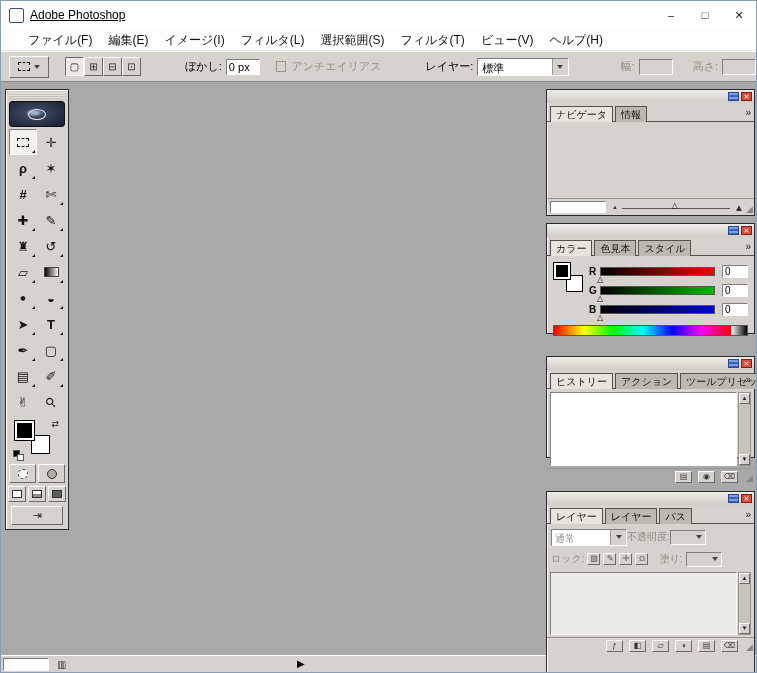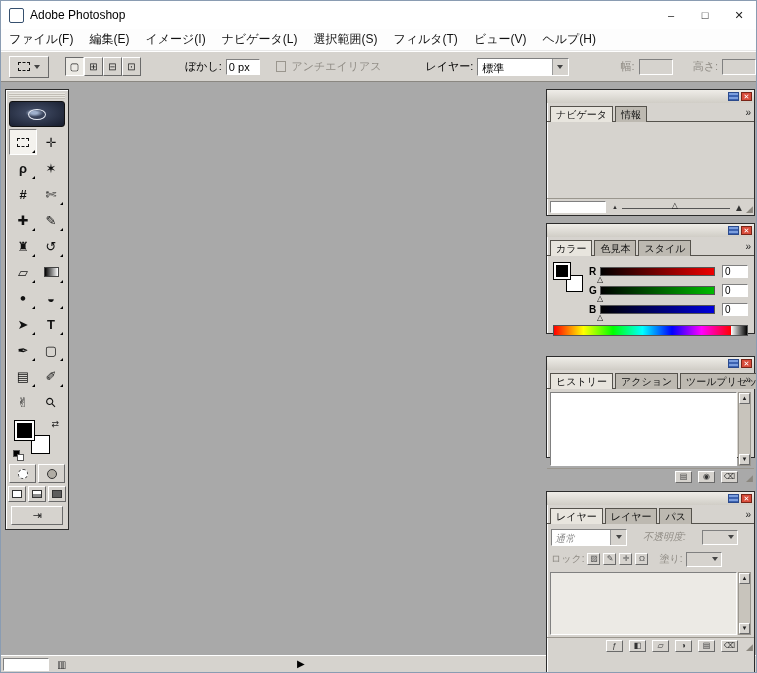--- a/index.html
+++ b/index.html
@@ -7,26 +7,26 @@
   body { font-family: "Liberation Sans", "DejaVu Sans", sans-serif; }
   .app { position:relative; width:757px; height:673px; background:#fff; overflow:hidden;
          border:1px solid #8a9cb2; }
 
   
   .titlebar { position:absolute; left:0; top:0; right:0; height:28px; background:#ffffff;
               display:flex; align-items:center; }
   .app-icon { width:15px; height:15px; margin-left:8px;
               background:linear-gradient(135deg,#9db7d8 0%,#3a5d8f 60%,#1d3ald 100%);
               border:1px solid #36506e; border-radius:2px; }
-  .win-title { font-size:12px; color:#000; margin-left:6px; flex:1; }
+  .win-title { font-size:12px; color:#000; margin-left:6px; flex:1;text-decoration:underline; }
   .win-btn { width:34px; height:28px; line-height:28px; text-align:center; font-size:11px; color:#222; }
 
   
   .menubar { position:absolute; left:0; top:28px; right:0; height:22px; background:#fdfdfd;
-             display:flex; align-items:flex-end; padding-left:0; border-bottom:1px solid #e8e8e8; }
+             display:flex; align-items:center; padding-left:19px; border-bottom:1px solid #e8e8e8; }
   .menu-item { font-size:12px; color:#111; padding:0 8px; line-height:22px; white-space:nowrap; }
 
   
   .optionsbar { position:absolute; left:0; top:50px; right:0; height:31px; background:#d6d3ce;
                 border-top:1px solid #fff; border-bottom:1px solid #8a8781;
                 display:flex; align-items:center; padding-left:8px; }
   .bev-out { border:1px solid; border-color:#fff #6a6a6a #6a6a6a #fff; background:#d6d3ce; }
   .sunken  { border:1px solid; border-color:#808080 #fff #fff #808080; background:#fff; }
   .tool-preset { width:42px; height:22px; display:flex; align-items:center; justify-content:center; gap:4px; }
   .mq-icon { width:12px; height:9px; border:1px dashed #111; display:inline-block; }
@@ -151,21 +151,21 @@
               border:1px solid #9a968e; display:flex; flex-direction:column; justify-content:space-between;
               align-items:center; }
   .sc-btn { width:11px; height:11px; font-size:6px; line-height:9px; text-align:center; color:#222; padding:0; }
   .p-footer { position:absolute; left:0; right:0; bottom:0; height:16px; border-top:1px solid #9a968e;
               display:flex; align-items:center; justify-content:flex-end; gap:6px; padding-right:16px; }
   .pf-btn { width:17px; height:12px; font-size:8px; line-height:10px; text-align:center; color:#333; padding:0; }
 
   
   .lay { top:490px; height:203px; }
   .lay .p-body { height:129px; }
-  .lay-row1 { display:flex; align-items:center; padding:4px 4px 0 4px; gap:16px; height:22px;font-style:italic; }
+  .lay-row1 { display:flex; align-items:center; padding:4px 4px 0 4px; gap:0; height:22px; }
   .blend-combo { display:flex; width:76px; height:17px; }
   .blend-text { flex:1; font-size:10px; color:#8a8a8a; padding:2px 3px; background:#fff; }
   .lay-label { font-size:10px; color:#908c85; white-space:nowrap; }
   .mini-box { width:36px; height:15px; background:#d6d3ce; display:flex; align-items:center;
               justify-content:flex-end; padding-right:3px; }
   .lay-row2 { display:flex; align-items:center; padding:5px 4px 0 4px; gap:3px; height:21px; }
   .lock-btn { width:13px; height:12px; font-size:8px; line-height:10px; text-align:center; color:#555; padding:0; }
   .lay-list { position:absolute; left:3px; top:48px; right:17px; bottom:18px; background:#eceae5;
               border:1px solid; border-color:#808080 #fff #fff #808080; }
   .lay .v-scroll { top:48px; }
@@ -188,21 +188,21 @@
     <div class="win-title">Adobe Photoshop</div>
     <div class="win-btn">–</div>
     <div class="win-btn">□</div>
     <div class="win-btn">✕</div>
   </div>
 
   <div class="menubar">
     <span class="menu-item">ファイル(F)</span>
     <span class="menu-item">編集(E)</span>
     <span class="menu-item">イメージ(I)</span>
-    <span class="menu-item">ナビゲータ(L)</span>
+    <span class="menu-item">フィルタ(L)</span>
     <span class="menu-item">選択範囲(S)</span>
     <span class="menu-item">フィルタ(T)</span>
     <span class="menu-item">ビュー(V)</span>
     <span class="menu-item">ヘルプ(H)</span>
   </div>
 
   <div class="optionsbar">
     <div class="tool-preset bev-out">
       <span class="mq-icon"></span>
       <span class="arrow-down"></span>

